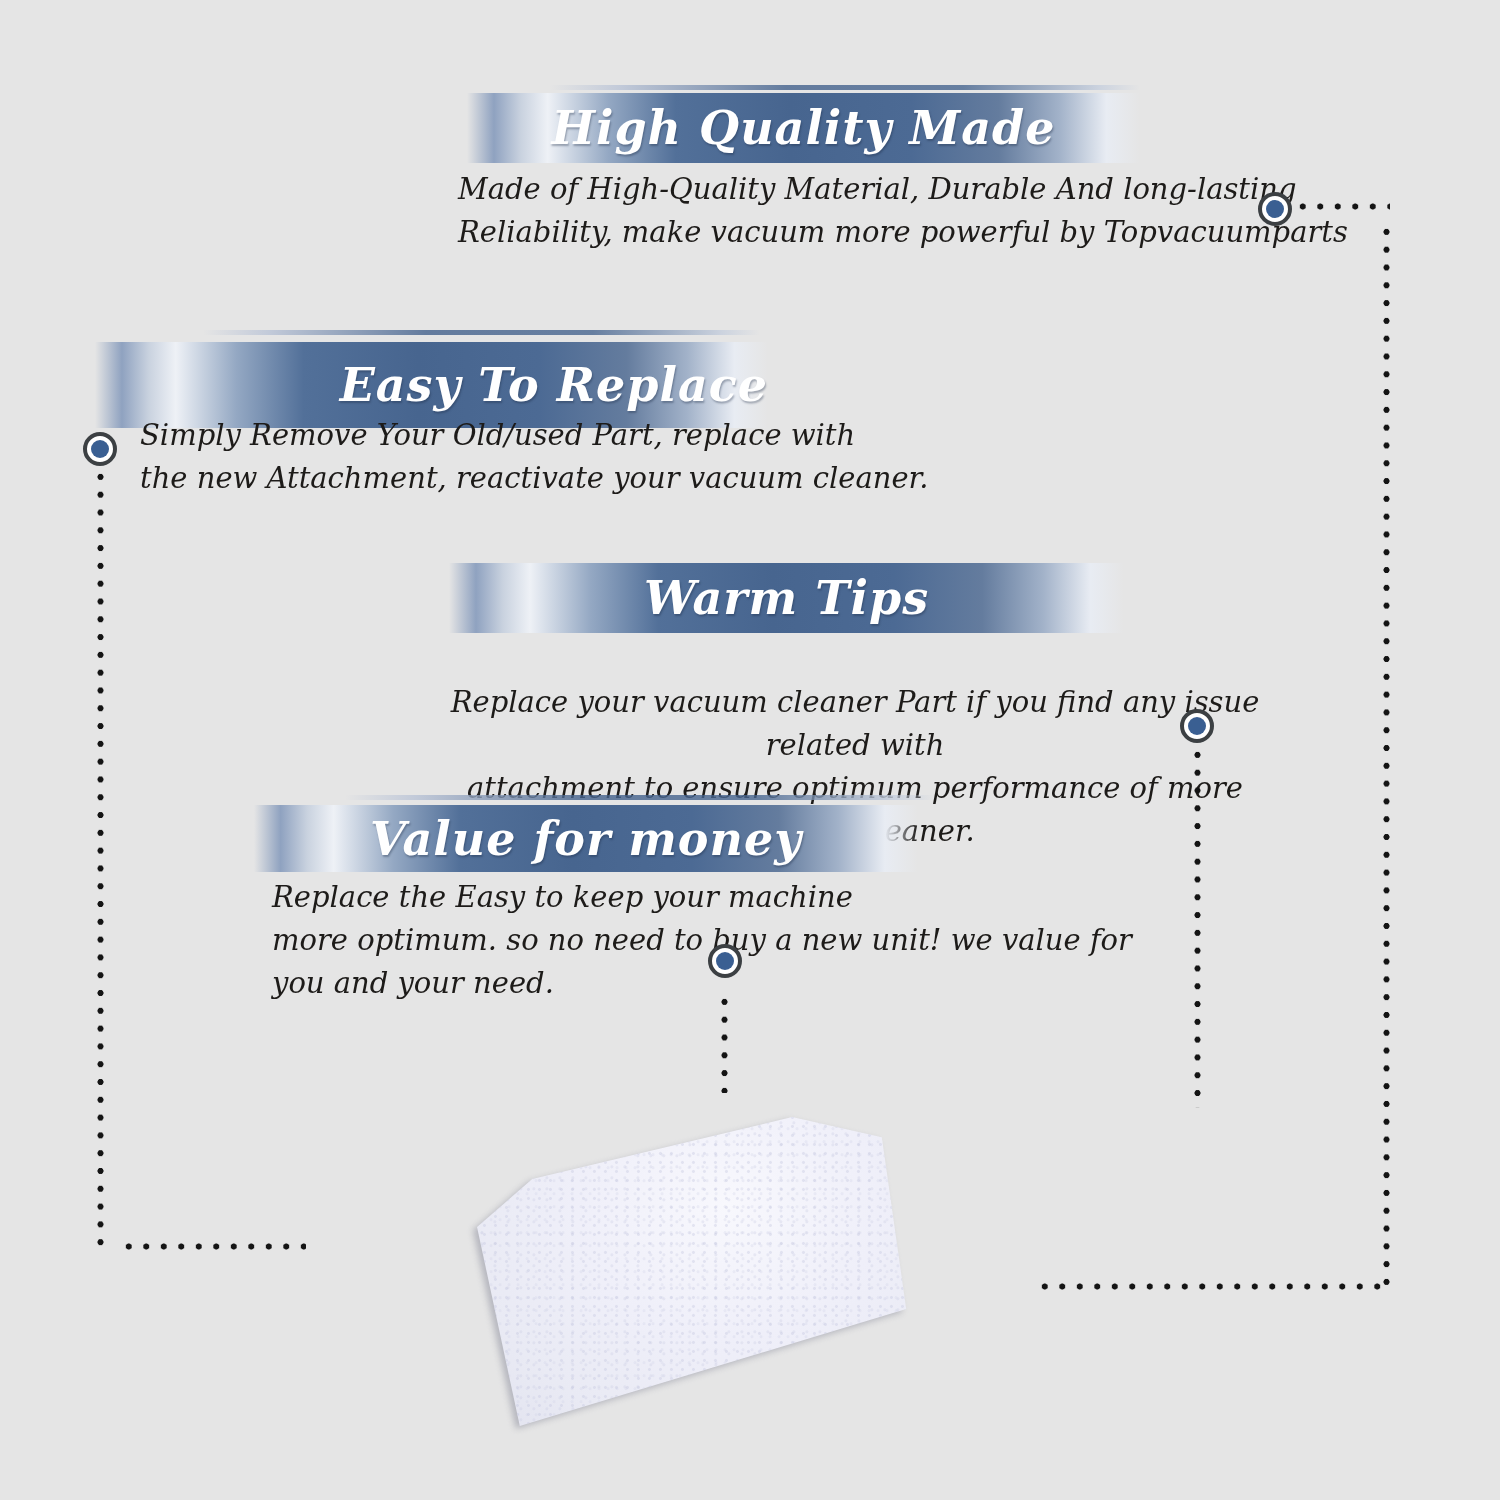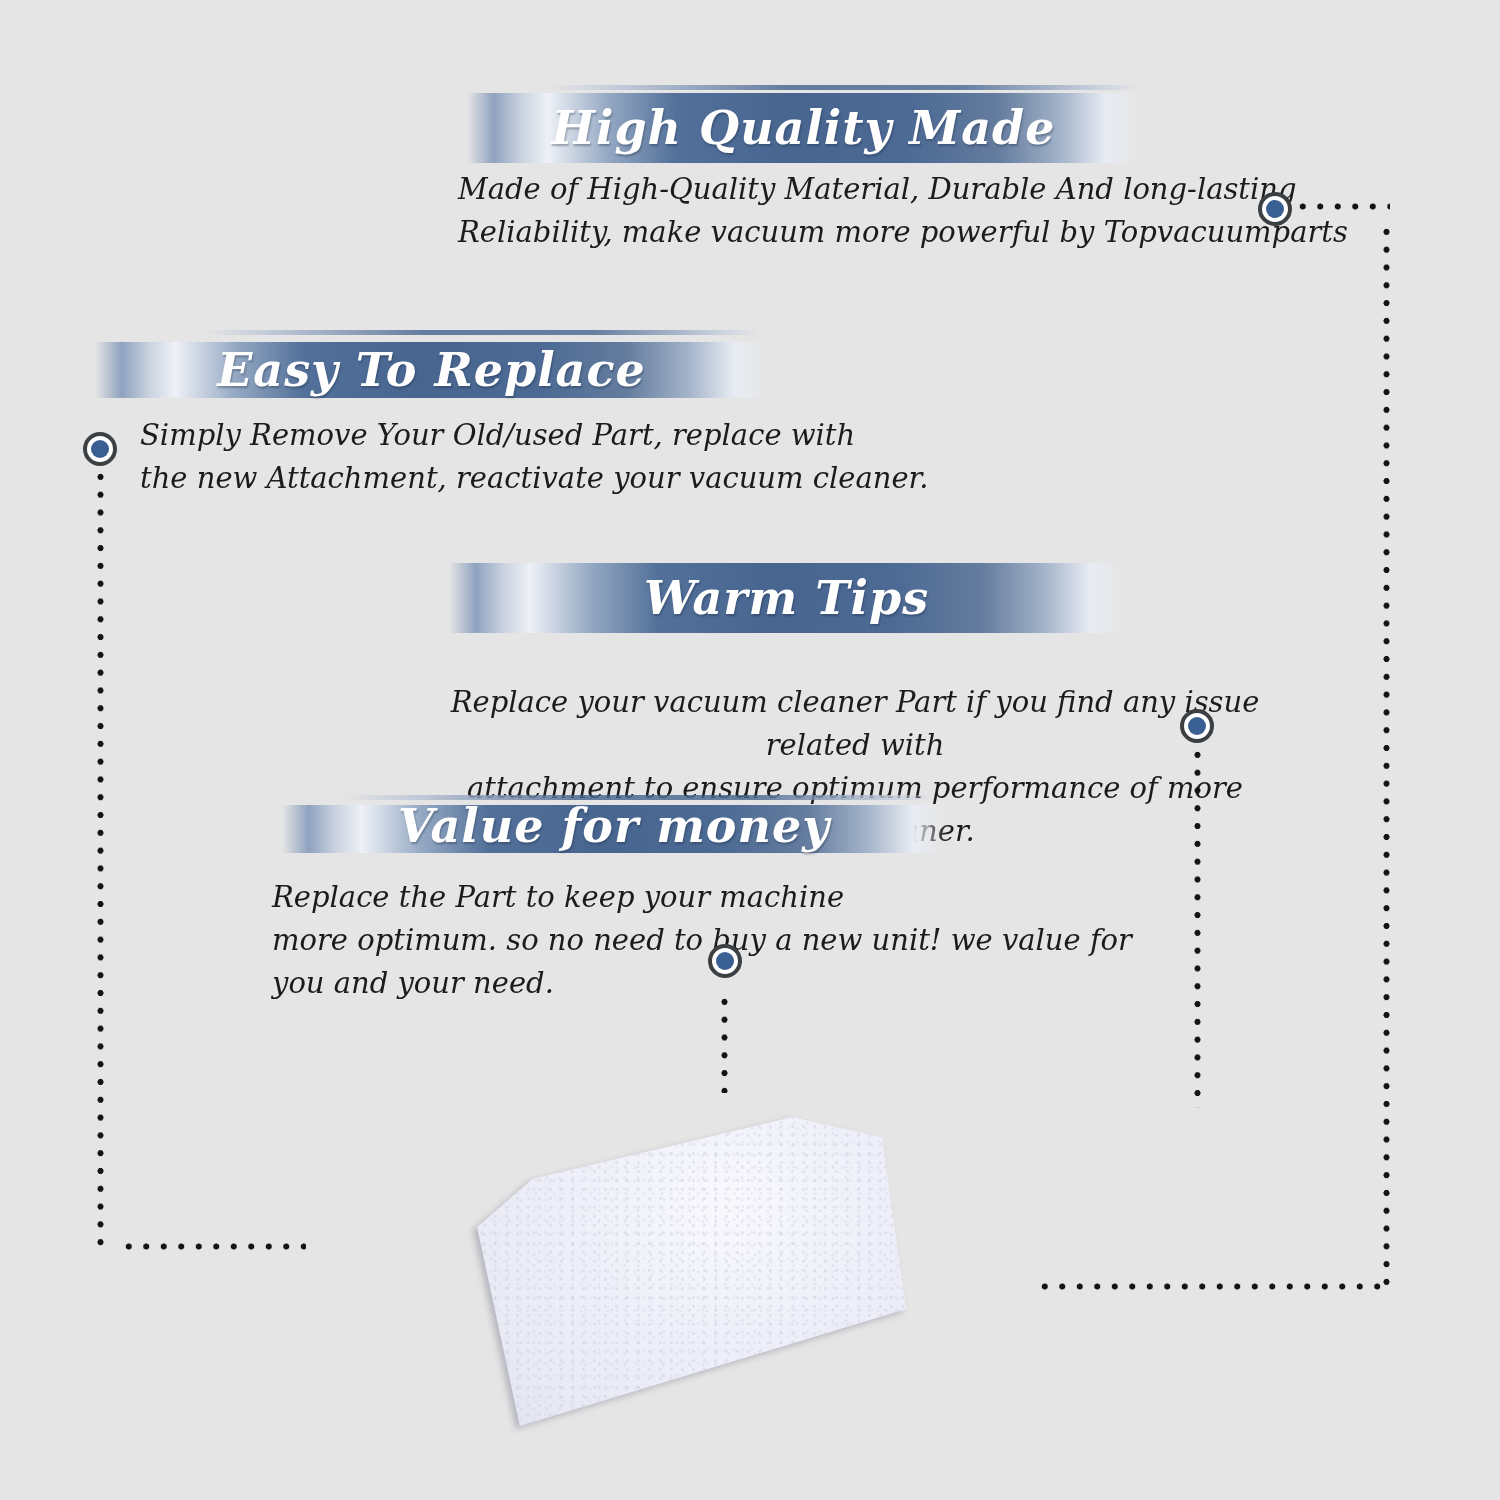--- a/index.html
+++ b/index.html
@@ -111,42 +111,42 @@
   <div class="echo" style="left:550px;top:85px;width:590px;"></div>
   <div class="banner" style="left:467px;top:93px;width:673px;">
     <span class="banner-title">High Quality Made</span>
   </div>
   <div class="body-text" style="left:458px;top:168px;">
     <div>Made of  High-Quality Material, Durable And long-lasting</div>
     <div>Reliability, make vacuum more powerful by Topvacuumparts</div>
   </div>
 
   <div class="echo" style="left:203px;top:330px;width:557px;"></div>
-  <div class="banner" style="left:95px;top:342px;width:673px;height:56px;">
+  <div class="banner" style="left:95px;top:342px;width:673px;height:86px;justify-content:flex-end;">
     <span class="banner-title">Easy To Replace</span>
   </div>
   <div class="body-text" style="left:140px;top:414px;">
     <div>Simply Remove Your Old/used Part, replace with</div>
     <div>the new Attachment, reactivate your vacuum cleaner.</div>
   </div>
 
   <div class="banner" style="left:449px;top:563px;width:675px;">
     <span class="banner-title">Warm Tips</span>
   </div>
   <div class="body-text centered" style="left:415px;top:643px;width:880px;">
     <div>Replace your vacuum cleaner Part if you find any issue related with</div>
     <div>attachment to ensure optimum performance of more vacuum cleaner.</div>
   </div>
 
   <div class="echo" style="left:345px;top:795px;width:590px;"></div>
-  <div class="banner" style="left:282px;top:805px;width:664px;height:48px;align-items:flex-end;">
+  <div class="banner" style="left:254px;top:805px;width:664px;height:67px;">
     <span class="banner-title">Value for money</span>
   </div>
   <div class="body-text" style="left:272px;top:876px;">
-    <div>Replace the Part to keep your machine</div>
+    <div>Replace the Easy to keep your machine</div>
     <div>more optimum. so no need to buy a new unit! we value for</div>
     <div>you and your need.</div>
   </div>
 
   <div class="marker" style="left:1258px;top:192px;">
       <div class="inner"></div>
     </div>
   <div class="marker" style="left:83px;top:432px;">
       <div class="inner"></div>
     </div>

